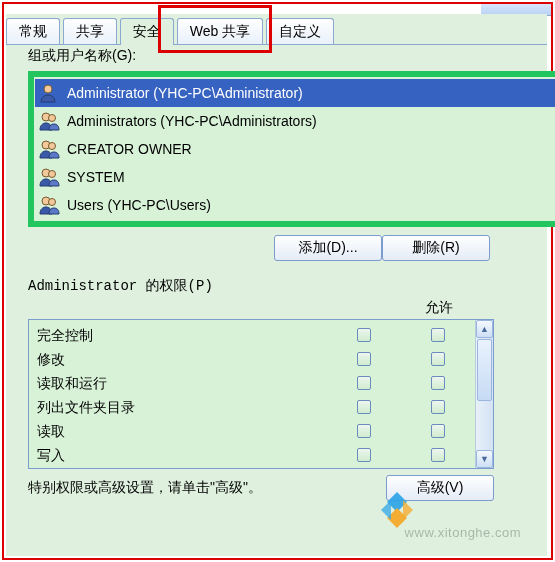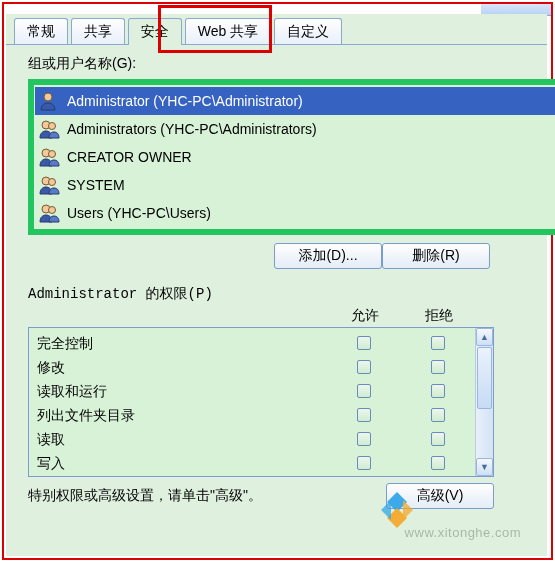--- a/index.html
+++ b/index.html
@@ -35,21 +35,20 @@
     left: 2px;
     top: 10px;
     right: 4px;
     bottom: 2px;
     background: #dff1de;
   }
   
   .tab-strip {
     position: relative;
     height: 30px;
-    padding-left: 8px;
     padding-top: 4px;
   }
   .tab {
     display: inline-block;
     padding: 4px 12px 4px 12px;
     border: 1px solid #8aa8d0;
     border-bottom: none;
     border-radius: 3px 3px 0 0;
     background: linear-gradient(#fefefe, #e8f0fa);
     font-size: 14px;
@@ -69,21 +68,21 @@
     left: 152px;
     top: -9px;
     width: 114px;
     height: 48px;
     z-index: 5;
     pointer-events: none;
   }
   .content {
     position: relative;
     border-top: 1px solid #8aa8d0;
-    padding: 10px 16px 4px 22px;
+    padding: 2px 16px 4px 22px;
     height: calc(100% - 34px);
   }
   .groups-label {
     margin-bottom: 6px;
   }
   .groups-list {
     border: 6px solid #22c55e;
     background: #d8f2d8;
     width: 554px;
     padding: 2px 1px;
@@ -288,21 +287,20 @@
       <div class="btn-row">
         <button class="winbtn">添加(D)...</button>
         <button class="winbtn">删除(R)</button>
       </div>
 
       <div class="perm-label">Administrator 的权限(P)</div>
 
       <div class="perm-header">
         <div class="spacer"></div>
         <div class="col">允许</div>
-        <div class="col">拒绝</div>
         <div style="width:18px"></div>
       </div>
 
       <div class="perm-box">
         <div class="perm-scroll">
           <div class="perm-row">
             <div class="perm-name">完全控制</div>
             <div class="perm-check"><span class="cb"></span></div>
             <div class="perm-check"><span class="cb"></span></div>
           </div>

